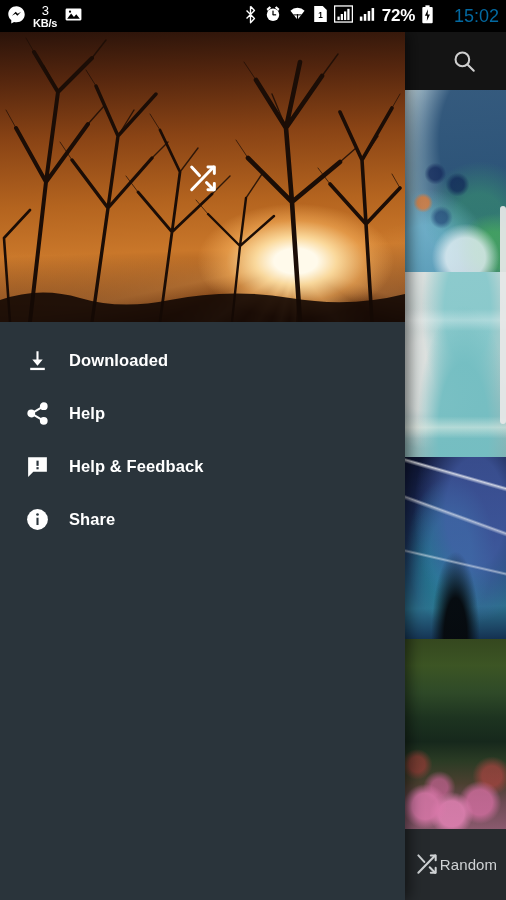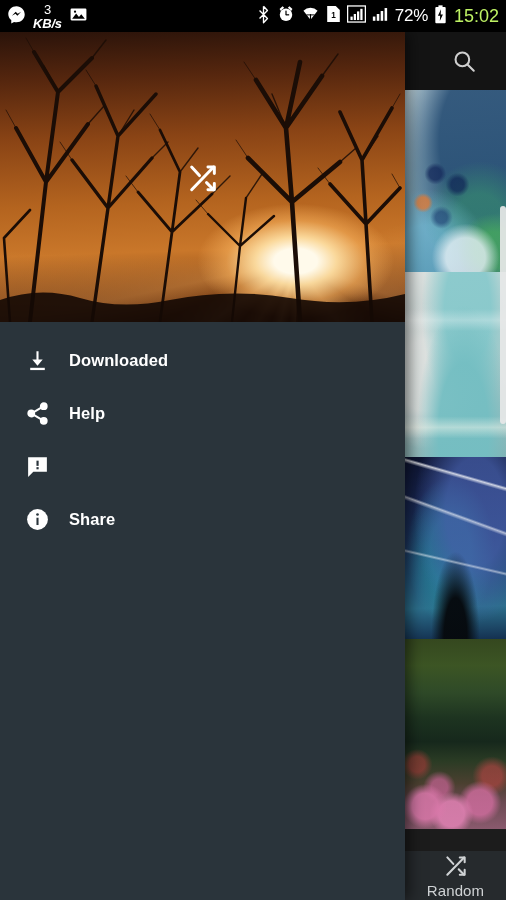--- a/index.html
+++ b/index.html
@@ -16,23 +16,23 @@
     position:absolute; top:0; left:0; width:506px; height:32px;
     background:#000; z-index:60;
     display:flex; align-items:center; justify-content:space-between;
     padding:0 7px;
   }
   .sb-left { display:flex; align-items:center; gap:7px; }
   .sb-right { display:flex; align-items:center; gap:6px; }
   .sb-ico { display:block; }
   .datarate { display:flex; flex-direction:column; align-items:center; line-height:1; color:#fff; }
   .datarate .num { font-size:13px; font-weight:400; letter-spacing:-.3px; }
-  .datarate .unit { font-size:13px; font-weight:700; letter-spacing:-.2px; margin-top:1px;font-style:italic; }
-  .sb-batt { color:#fff; font-size:17px; letter-spacing:-.3px; font-weight:400; }
-  .sb-time { color:#bef264; font-size:18px; letter-spacing:0px; font-weight:400; margin-left:1px; }
+  .datarate .unit { font-size:11px; font-weight:700; letter-spacing:-.2px; margin-top:1px; }
+  .sb-batt { color:#fff; font-size:17px; letter-spacing:-.3px; font-weight:700; }
+  .sb-time { color:#0369a1; font-size:18px; letter-spacing:0px; font-weight:400; margin-left:14px; }
 
   
   .app-bg { position:absolute; top:32px; left:0; width:506px; height:868px; background:#1b1b1b; z-index:5; }
   .appbar {
     position:absolute; top:32px; left:0; width:506px; height:58px;
     background:#141414; z-index:12;
     display:flex; align-items:center; justify-content:flex-end; padding-right:22px;
   }
   .search-btn { width:40px; height:40px; display:flex; align-items:center; justify-content:center; cursor:pointer; }
 
@@ -95,23 +95,23 @@
       radial-gradient(circle at 86% 72%, rgba(190,70,70,.6) 0 6%, transparent 12%),
       radial-gradient(circle at 12% 66%, rgba(180,60,60,.55) 0 5%, transparent 10%); }
 
   .scrollbar {
     position:absolute; right:0; top:206px; width:6px; height:218px;
     background:#e8e8e8; border-radius:3px; z-index:20; opacity:.92;
   }
 
   
   .random-bar {
-    position:absolute; left:405px; bottom:0; width:101px; height:49px;
+    position:absolute; left:405px; bottom:0; width:101px; height:71px;
     background:rgba(40,44,48,.88); z-index:30;
-    display:flex; flex-direction:column; align-items:center; justify-content:center;
+    display:flex; flex-direction:row; align-items:center; justify-content:center;
     gap:0; cursor:pointer;
   }
   .random-label { color:#cfd2d4; font-size:15px; letter-spacing:.1px; }
 
   
   .drawer {
     position:absolute; top:32px; left:0; width:405px; height:868px;
     background:#2a343b; z-index:40; overflow:hidden;
     box-shadow:4px 0 14px rgba(0,0,0,.55);
     text-align:center;
@@ -243,20 +243,21 @@
       </div>
 
       <div class="menu-item">
         <span class="mi-icon">
           <svg width="25" height="25" viewBox="0 0 24 24">
             <path d="M3 3 h18 v14 H8 l-5 5 z" fill="#ffffff"></path>
             <rect x="11" y="6.4" width="2.1" height="5" fill="#2a343b"></rect>
             <rect x="11" y="12.6" width="2.1" height="2.1" fill="#2a343b"></rect>
           </svg>
         </span>
+        <span class="mi-label">Help &amp; Feedback</span>
       </div>
 
       <div class="menu-item">
         <span class="mi-icon">
           <svg width="25" height="25" viewBox="0 0 24 24">
             <circle cx="12" cy="12" r="10" fill="#ffffff"></circle>
             <rect x="11" y="10.3" width="2" height="7" fill="#2a343b"></rect>
             <circle cx="12" cy="7.2" r="1.3" fill="#2a343b"></circle>
           </svg>
         </span>

